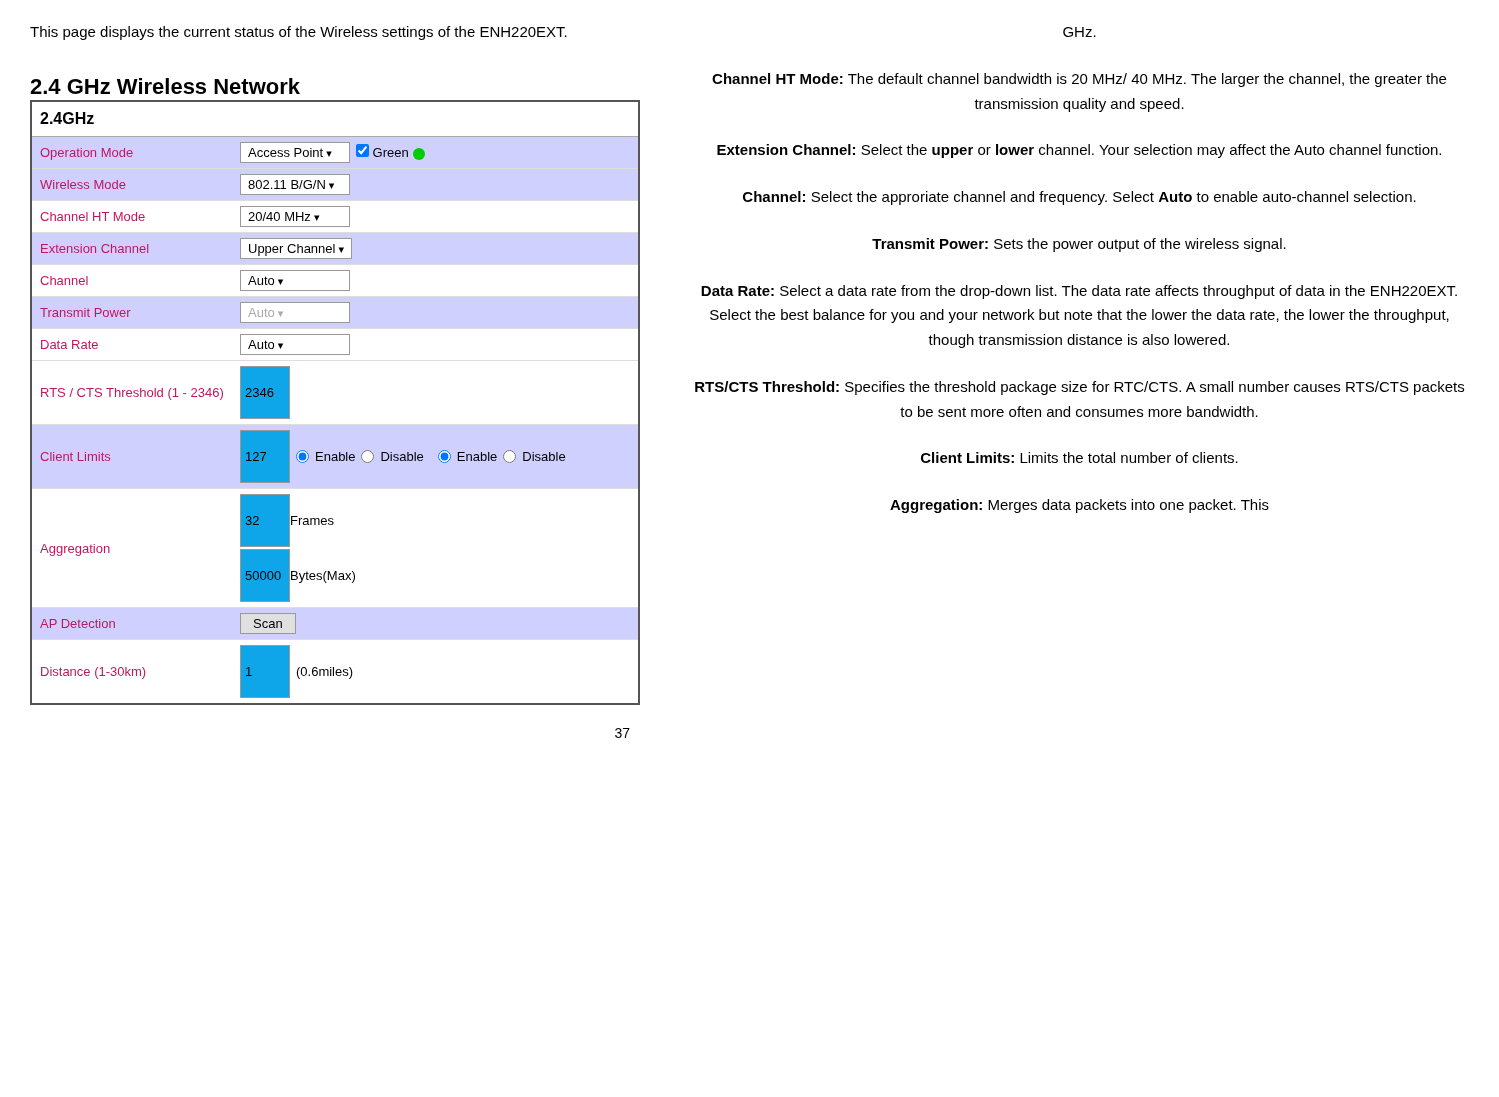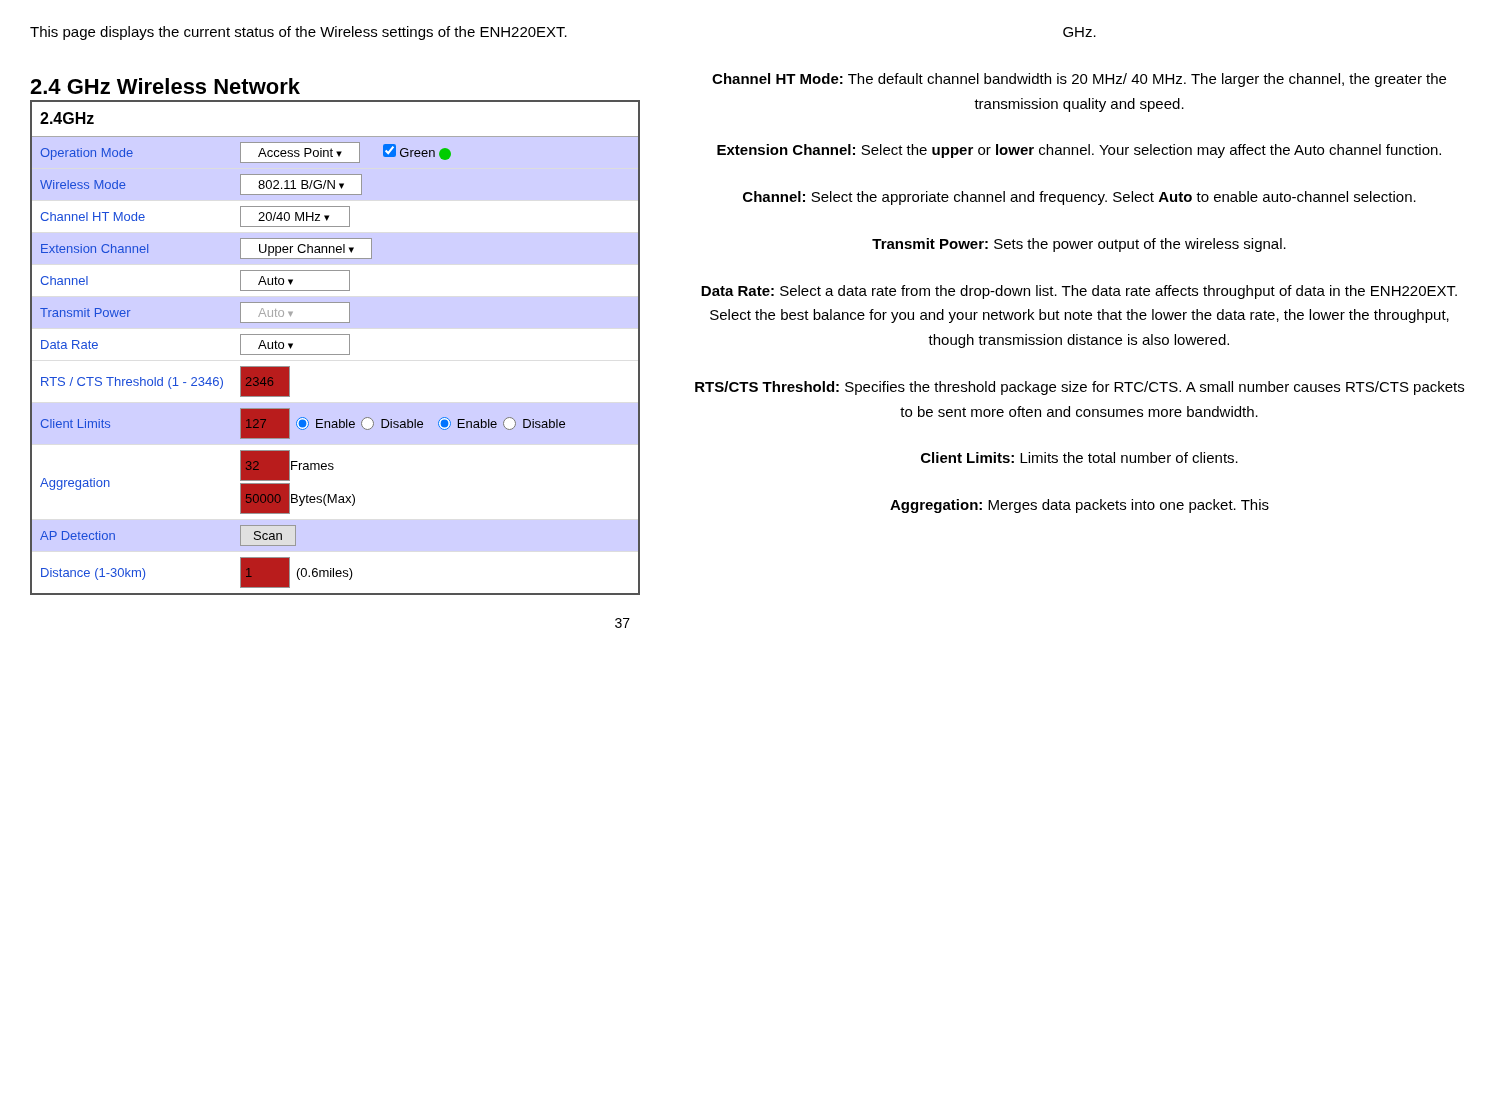--- a/index.html
+++ b/index.html
@@ -55,48 +55,48 @@
     }
     .settings-table tr:last-child {
       border-bottom: none;
     }
     .settings-table td {
       padding: 5px 8px;
       vertical-align: middle;
     }
     .settings-table td:first-child {
       width: 200px;
-      color: #1d4ed8;
+      color: #be185d;
       font-weight: normal;
       white-space: nowrap;
     }
     .settings-table td:last-child {
       color: #000;
     }
     .row-highlight {
       background: #d0d0ff;
     }
     .fake-select {
       display: inline-block;
       border: 1px solid #999;
       background: #fff;
-      padding: 2px 17px;
+      padding: 2px 7px;
       font-size: 13px;
       min-width: 110px;
       position: relative;
     }
     .fake-select::after {
       content: ' ▾';
       font-size: 11px;
     }
     .fake-input {
       display: inline-block;
       border: 1px solid #999;
-      background: #b91c1c;
-      padding: 7px 4px;
+      background: #0ea5e9;
+      padding: 18px 4px;
       font-size: 13px;
       min-width: 50px;
     }
     .scan-btn {
       display: inline-block;
       border: 1px solid #999;
       background: #e0e0e0;
       padding: 2px 12px;
       font-size: 13px;
       cursor: pointer;
@@ -151,21 +151,21 @@
   <p class="intro-text">This  page  displays  the  current  status  of  the  Wireless settings of the ENH220EXT.</p>
 
   <div class="section-title">2.4 GHz Wireless Network</div>
 
   <div class="wireless-table-wrapper">
     <div class="table-header">2.4GHz</div>
     <table class="settings-table">
       <tbody id="table-body">
       <tr class="row-highlight">
             <td>Operation Mode</td>
-            <td><span class="fake-select">Access Point</span><span style="margin-left: 23px;"><input type="checkbox" checked="" style=""><span> Green</span><span class="green-dot"></span></span></td>
+            <td><span class="fake-select">Access Point</span><span style="margin-left: 6px;"><input type="checkbox" checked="" style=""><span> Green</span><span class="green-dot"></span></span></td>
           </tr>
           <tr class="row-highlight">
             <td>Wireless Mode</td>
             <td><span class="fake-select">802.11 B/G/N</span></td>
           </tr>
           <tr>
             <td>Channel HT Mode</td>
             <td><span class="fake-select">20/40 MHz</span></td>
           </tr>
           <tr class="row-highlight">

